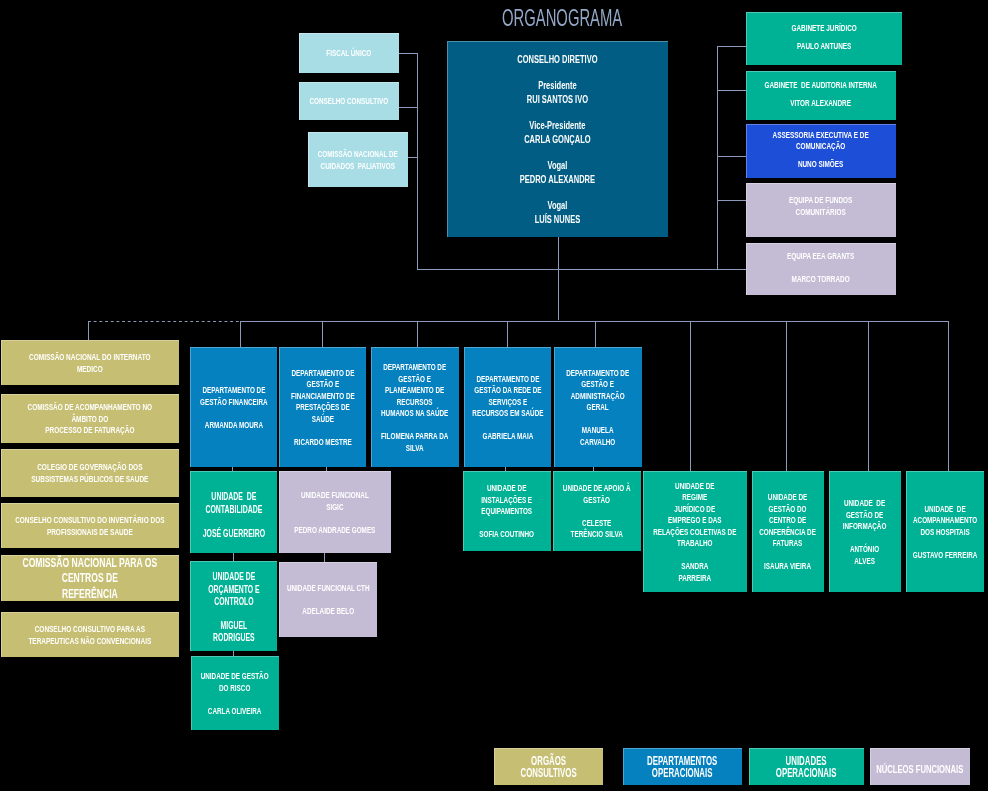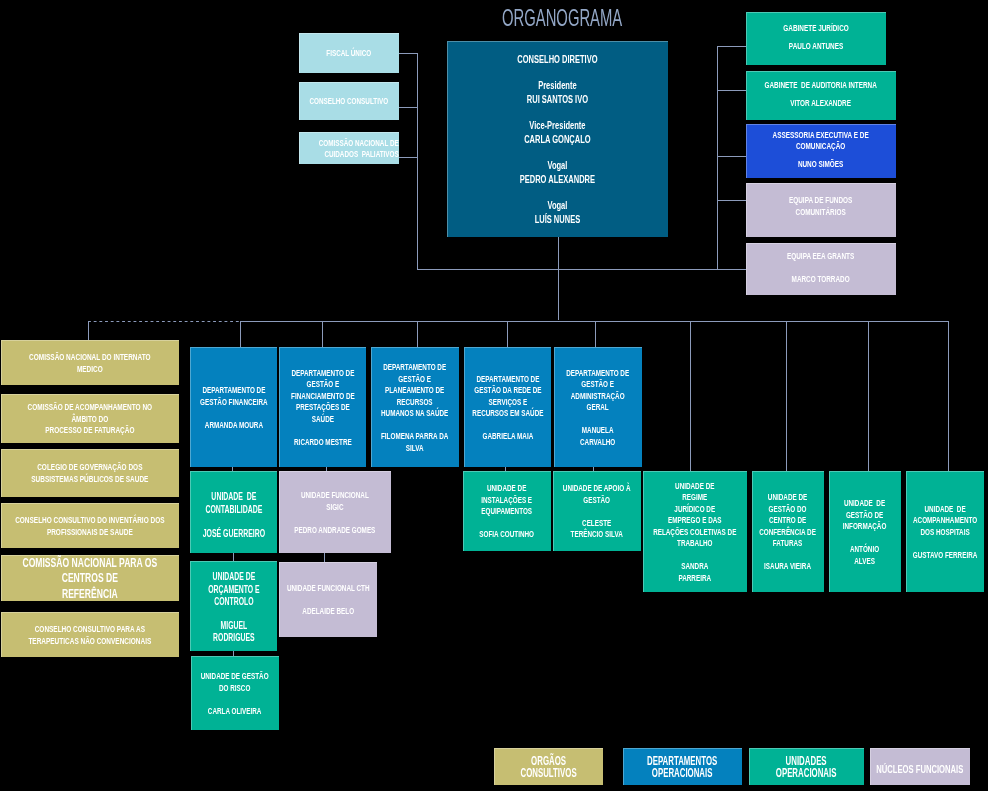--- a/index.html
+++ b/index.html
@@ -69,23 +69,23 @@
   <div class="ln lnv" style="left: 326px; top: 467px; height: 5px; background: rgb(140, 155, 187);"></div>
   <div class="ln lnv" style="left: 233px; top: 553px; height: 9px; background: rgb(140, 155, 187);"></div>
   <div class="ln lnv" style="left: 324px; top: 553px; height: 9px; background: rgb(140, 155, 187);"></div>
   <div class="ln lnv" style="left: 233px; top: 651px; height: 5px; background: rgb(140, 155, 187);"></div>
   <div class="ln lnv" style="left: 505px; top: 467px; height: 5px; background: rgb(140, 155, 187);"></div>
   <div class="ln lnv" style="left: 593px; top: 467px; height: 5px; background: rgb(140, 155, 187);"></div>
 
   <div id="groups">
       <div class="box" style="left: 299px; top: 33px; width: 100px; height: 40px; background: rgb(169, 221, 230); font-size: 9.6px;"><div>FISCAL ÚNICO</div></div>
       <div class="box" style="left: 299px; top: 82px; width: 100px; height: 38px; background: rgb(169, 221, 230); font-size: 9.6px;"><div>CONSELHO CONSULTIVO</div></div>
-      <div class="box" style="left: 299px; top: 132px; width: 100px; height: 32px; background: rgb(169, 221, 230); font-size: 9.6px; text-align: right;"><div>COMISSÃO NACIONAL DE
+      <div class="box" style="left: 308px; top: 132px; width: 100px; height: 55px; background: rgb(169, 221, 230); font-size: 9.6px;"><div>COMISSÃO NACIONAL DE
 CUIDADOS  PALIATIVOS</div></div>
-      <div class="box" style="left: 746px; top: 12px; width: 140px; height: 53px; background: rgb(0, 178, 149); font-size: 9.7px; --dy: -2px;"><div>GABINETE JURÍDICO</div><div class="nm" style="margin-top: 6.5px;">PAULO ANTUNES</div></div>
+      <div class="box" style="left: 746px; top: 12px; width: 156px; height: 53px; background: rgb(0, 178, 149); font-size: 9.7px; --dy: -2px;"><div>GABINETE JURÍDICO</div><div class="nm" style="margin-top: 6.5px;">PAULO ANTUNES</div></div>
       <div class="box" style="left: 746px; top: 71px; width: 150px; height: 49px; background: rgb(0, 178, 149); font-size: 9.7px; --dy: -2px;"><div>GABINETE  DE AUDITORIA INTERNA</div><div class="nm" style="margin-top: 6.5px;">VITOR ALEXANDRE</div></div>
       <div class="box" style="left: 746px; top: 124px; width: 150px; height: 54px; background: #1d4ed8; font-size: 9.7px; --dy: -2.5px;"><div>ASSESSORIA EXECUTIVA E DE
 COMUNICAÇÃO</div><div class="nm" style="margin-top: 5.8px;">NUNO SIMÕES</div></div>
       <div class="box" style="left: 746px; top: 183px; width: 150px; height: 54px; background: rgb(196, 188, 212); font-size: 9.7px; --dy: -4.5px;"><div>EQUIPA DE FUNDOS
 COMUNITÁRIOS</div></div>
       <div class="box" style="left: 746px; top: 243px; width: 150px; height: 52px; background: rgb(196, 188, 212); font-size: 9.7px; --dy: -2.2px;"><div>EQUIPA EEA GRANTS</div><div class="nm" style="margin-top: 11.3px;">MARCO TORRADO</div></div>
       <div class="box" style="left: 1px; top: 340px; width: 178px; height: 45px; background: rgb(198, 190, 114); font-size: 9.8px;"><div>COMISSÃO NACIONAL DO INTERNATO
 MEDICO</div></div>
       <div class="box" style="left: 1px; top: 394px; width: 178px; height: 49px; background: rgb(198, 190, 114); font-size: 9.8px;"><div>COMISSÃO DE ACOMPANHAMENTO NO
 ÂMBITO DO

